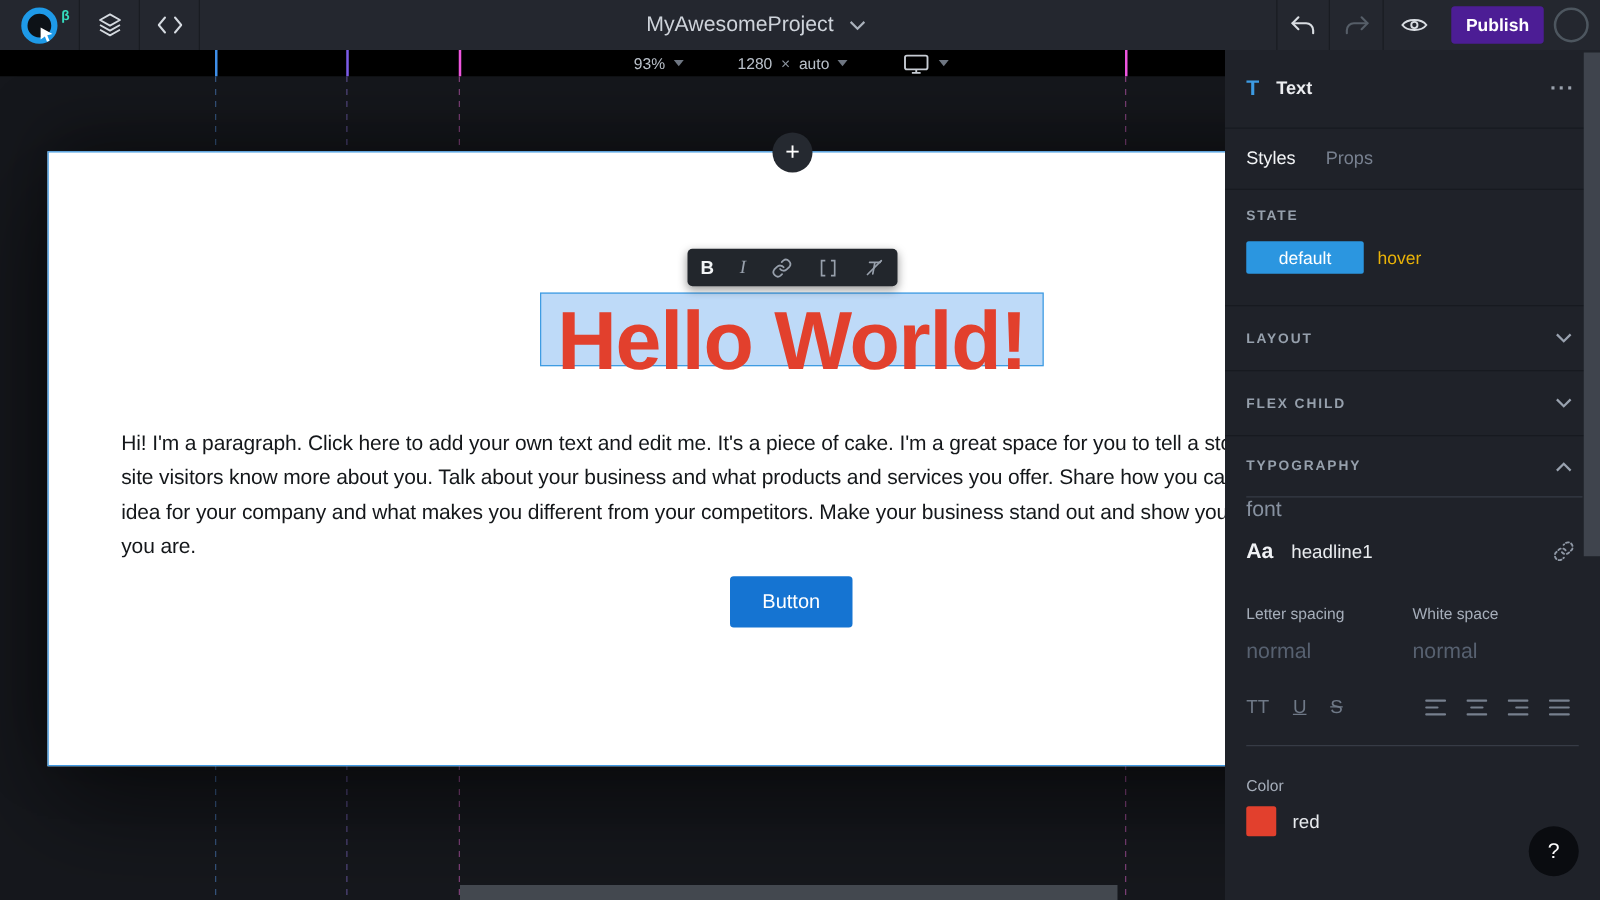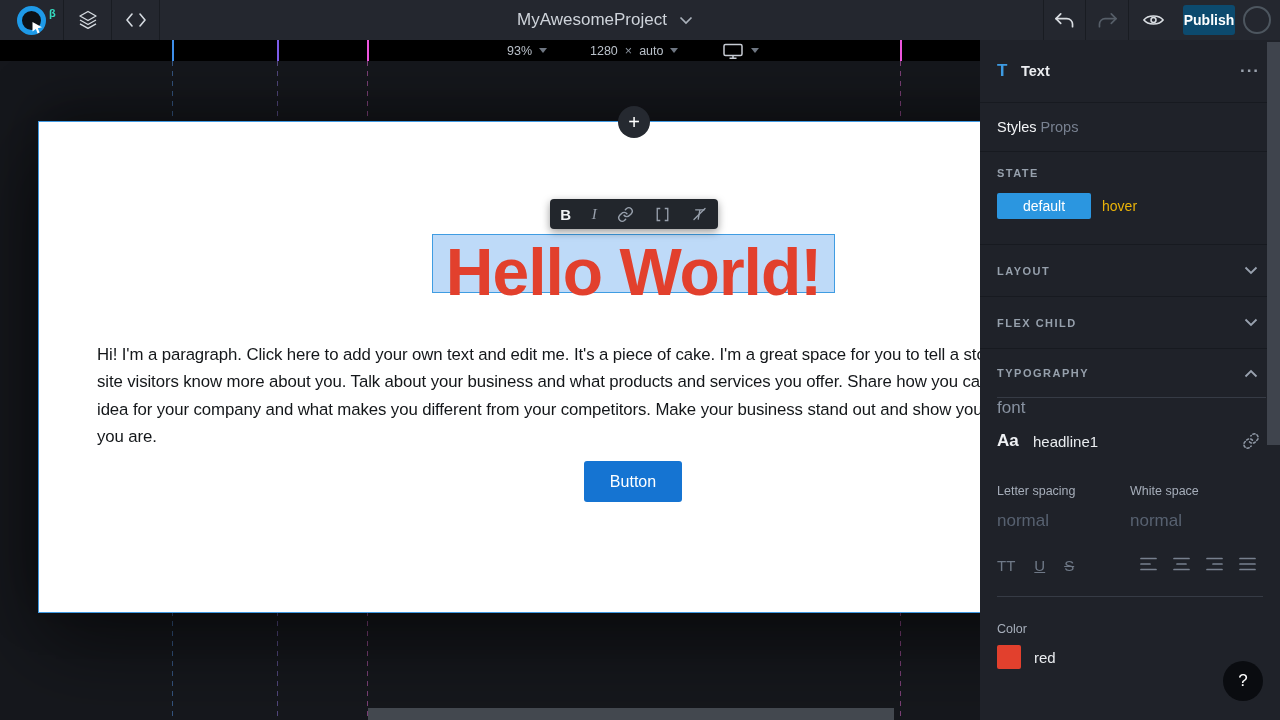--- a/index.html
+++ b/index.html
@@ -17,21 +17,21 @@
   .logo-beta { position:absolute; top:7px; left:49px; color:#35dcc0; font-size:11px; font-weight:bold; }
   .sq-btn { width:48px; color:#d5dae0; }
   .tb-center { position:absolute; left:517px; top:0; height:40px; display:flex; align-items:center; gap:12px; cursor:pointer; }
   .project-name { color:#ced3da; font-size:17px; }
   .tb-center svg { color:#aab1bb; }
   .tb-right { position:absolute; right:0; top:0; height:40px; display:flex; align-items:center; }
   .icon-btn { height:40px; display:flex; align-items:center; justify-content:center; cursor:pointer; }
   .undo-btn { width:43px; border-left:1px solid #191c22; border-right:1px solid #191c22; color:#d9dde2; }
   .redo-btn { width:43px; border-right:1px solid #191c22; color:#565e68; }
   .eye-btn { width:48px; color:#d9dde2; }
-  .publish-btn { width:52px; height:30px; margin:0 8px 0 6px; background:#0c4a6e; border:none; border-radius:3px;
+  .publish-btn { width:74px; height:30px; margin:0 8px 0 6px; background:#4c1d95; border:none; border-radius:3px;
                  color:#fff; font-size:14px; font-weight:bold; font-family:inherit; cursor:pointer; }
   .avatar { width:28px; height:28px; margin-right:9px; border-radius:50%; border:2px solid #4d565f; background:transparent; cursor:pointer; }
 
   
   .viewbar { position:absolute; top:40px; left:0; right:0; height:21px; background:#000000; z-index:20; }
   .tick { position:absolute; top:0; bottom:0; width:2px; }
   .vb-ctl { position:absolute; top:0; height:21px; display:flex; align-items:center; gap:7px; color:#b9c0c9; font-size:12.5px; cursor:pointer; }
   .vb-dim { color:#8b939e; }
   .caret { width:0; height:0; border-left:4px solid transparent; border-right:4px solid transparent; border-top:5px solid #6e7682; }
   .vb-ctl svg { color:#c7ccd4; }
@@ -60,21 +60,21 @@
   .cta-btn { position:absolute; left:545px; top:339px; width:98px; height:41px; background:#1574d2; border:none;
              border-radius:3px; color:#fff; font-size:16px; font-family:inherit; cursor:pointer; }
   .h-scrollbar { position:absolute; left:368px; bottom:0; width:526px; height:12px; background:#43484f; z-index:3; cursor:grab; }
 
   
   .panel { position:absolute; top:40px; right:0; width:300px; bottom:0; background:#1f2229; z-index:50; }
   .p-header { height:63px; display:flex; align-items:center; padding:0 20px 0 17px; border-bottom:1px solid #171a20; }
   .t-icon { color:#3d9be2; font-size:17px; font-weight:600; width:24px; }
   .p-el-name { color:#eceef1; font-size:14.5px; font-weight:bold; flex:1; }
   .more-btn { color:#9aa2ad; font-size:17px; font-weight:bold; letter-spacing:1px; cursor:pointer; }
-  .p-tabs { height:49px; display:flex; align-items:center; gap:4px; padding:0 17px; border-bottom:1px solid #171a20; }
+  .p-tabs { height:49px; display:flex; align-items:center; gap:24px; padding:0 17px; border-bottom:1px solid #171a20; }
   .tab { font-size:14.5px; cursor:pointer; }
   .tab-active { color:#f2f4f6; }
   .tab-idle { color:#788190; }
   .p-state { height:93px; padding:15px 17px 0; border-bottom:1px solid #171a20; }
   .p-label { color:#96a0ac; font-size:11px; font-weight:bold; letter-spacing:1.5px; }
   .state-chips { margin-top:14px; display:flex; align-items:center; }
   .chip-active { background:#2b96e0; color:#fff; font-size:14px; padding:5px 26px; border-radius:2px; cursor:pointer; }
   .chip-idle { color:#eab308; font-size:14px; padding:5px 11px; cursor:pointer; }
   .p-row { height:52px; display:flex; align-items:center; justify-content:space-between; padding:0 22px 0 17px;
            border-bottom:1px solid #171a20; cursor:pointer; }
@@ -85,21 +85,21 @@
   .typo-body { padding:0 17px; position:relative; }
   .f-label { color:#8791a0; font-size:17px; }
   .font-row { margin-top:13px; display:flex; align-items:center; cursor:pointer; }
   .aa { color:#f0f2f5; font-size:17px; font-weight:bold; width:36px; }
   .font-val { color:#e9ecef; font-size:15px; flex:1; }
   .unlink { display:flex; margin-right:3px; cursor:pointer; }
   .spacing-grid { margin-top:33px; display:flex; }
   .sp-col { width:143px; }
   .sp-label { color:#a6aeba; font-size:12.5px; }
   .sp-val { margin-top:13px; color:#576170; font-size:17px; cursor:text; }
-  .format-row { margin-top:26px; display:flex; }
+  .format-row { margin-top:26px; display:flex; align-items:center; }
   .fmt-group { display:flex; gap:19px; width:143px; color:#6f7987; font-size:15px; }
   .fmt { cursor:pointer; }
   .fmt-u { text-decoration:underline; }
   .fmt-s { text-decoration:line-through; }
   .align-group { display:flex; gap:16px; }
   .align-group svg { cursor:pointer; }
   .color-label { margin-top:25px; color:#a6aeba; font-size:12.5px; }
   .color-row { margin-top:9px; display:flex; align-items:center; gap:13px; padding-bottom:16px; cursor:pointer; }
   .swatch { width:24px; height:24px; border-radius:2px; }
   .color-val { color:#e9ecef; font-size:15px; }

